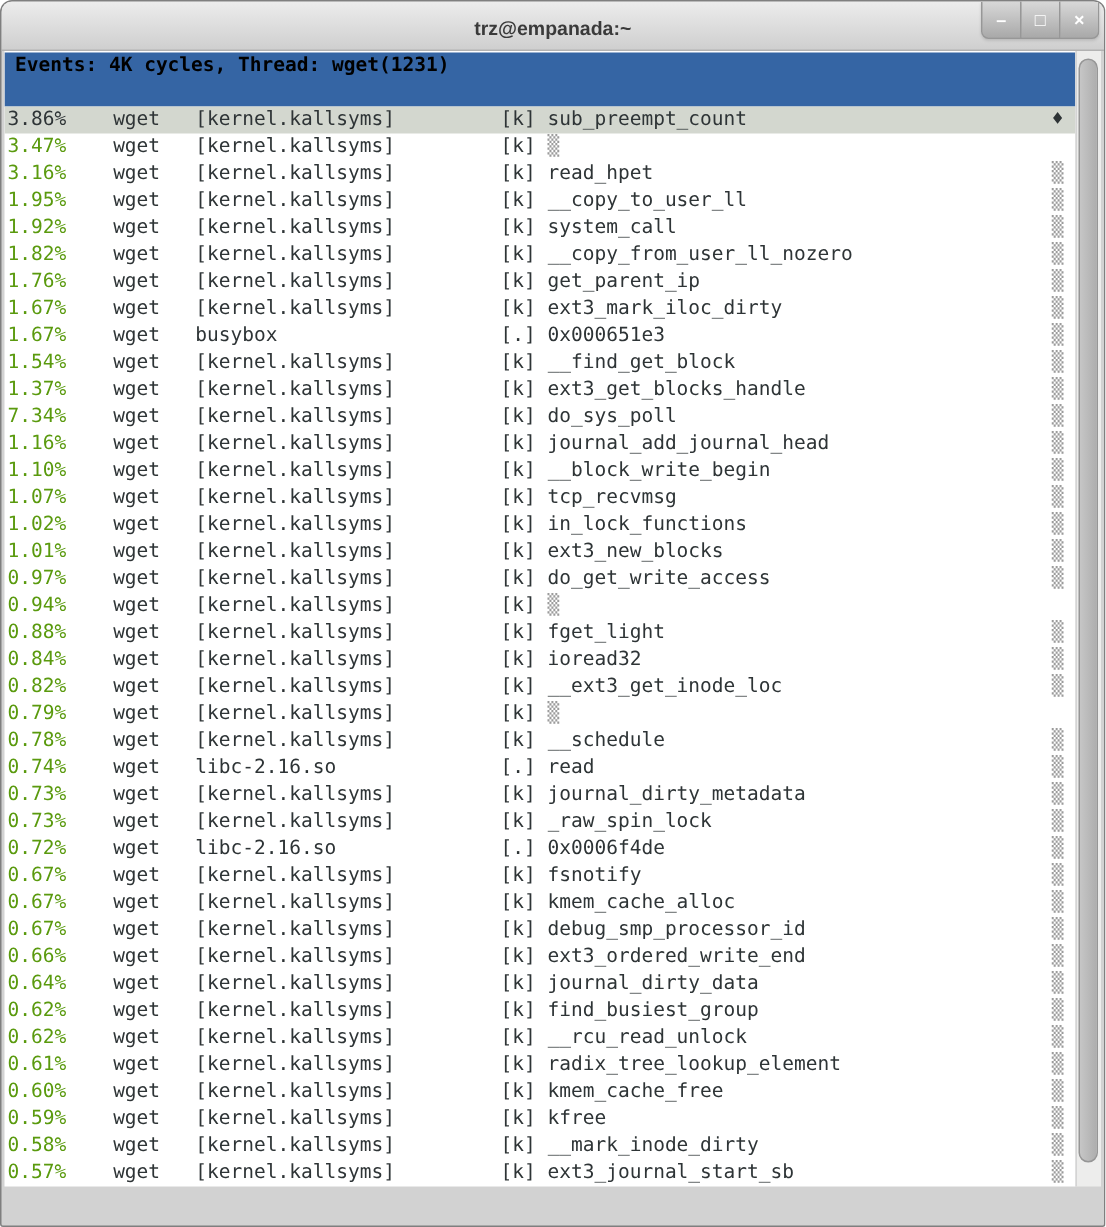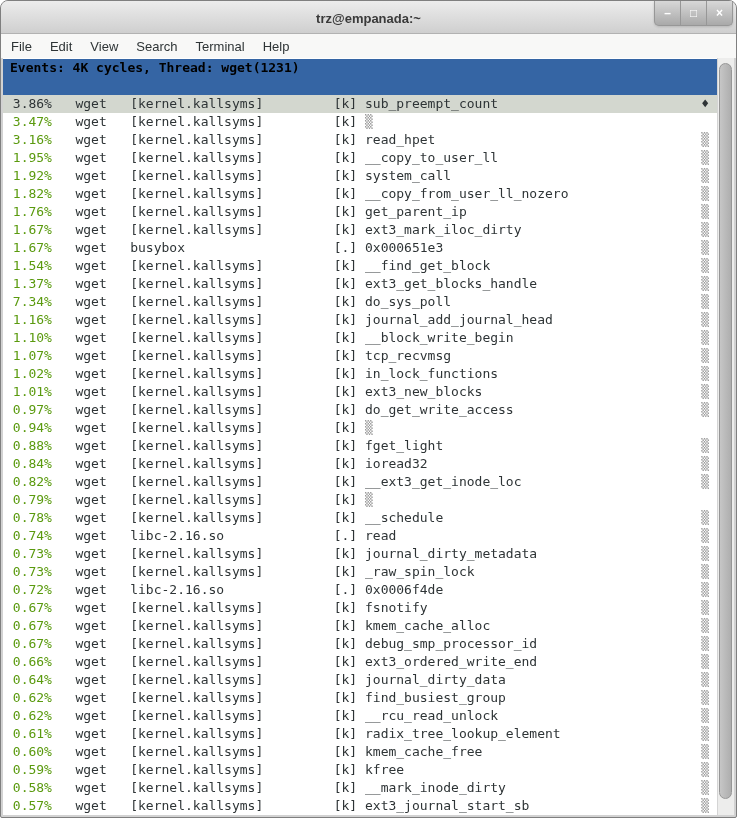--- a/index.html
+++ b/index.html
@@ -66,21 +66,21 @@
   }
   .perf-header{
     height:36px;background:#3565a4;color:#000000;
     font-weight:bold;white-space:pre;padding-left:7px;
   }
   .prow{
     display:flex;height:18px;white-space:pre;
     padding:0 8px 0 2px;
   }
   .prow.selected{background:#d3d7cf;}
-  .pct{width:7ch;text-align:center;color:#5a9a0e;}
+  .pct{width:7ch;text-align:left;color:#5a9a0e;}
   .prow.selected .pct{color:#2e3436;}
   .cmd{width:7ch;margin-left:2ch;}
   .dso{width:26ch;}
   .typ{width:4ch;}
   .sym{flex:1;overflow:hidden;}
   .marker{width:1ch;text-align:right;color:#9b9b9b;}
   .prow.selected .marker{color:#2e3436;}
   .statusbar{
     height:18px;background:#b91c1c;color:#d3d7cf;
     white-space:pre;padding-left:3px;
@@ -112,34 +112,20 @@
       </div>
       <div class="wbtn">
         <span>□</span>
       </div>
       <div class="wbtn">
         <span>×</span>
       </div>
     </div>
   </div>
 
-  <div class="menubar">
-
-      <span class="mitem">File</span>
-
-      <span class="mitem">Edit</span>
-
-      <span class="mitem">View</span>
-
-      <span class="mitem">Search</span>
-
-      <span class="mitem">Terminal</span>
-
-      <span class="mitem">Help</span>
-    </div>
 
   <div class="body">
     <div class="terminal">
       <div class="perf-header">Events: 4K cycles, Thread: wget(1231)</div>
 
       <div class="rows">
 
           <div class="prow selected">
             <span class="pct">3.86%</span>
             <span class="cmd">wget</span>

